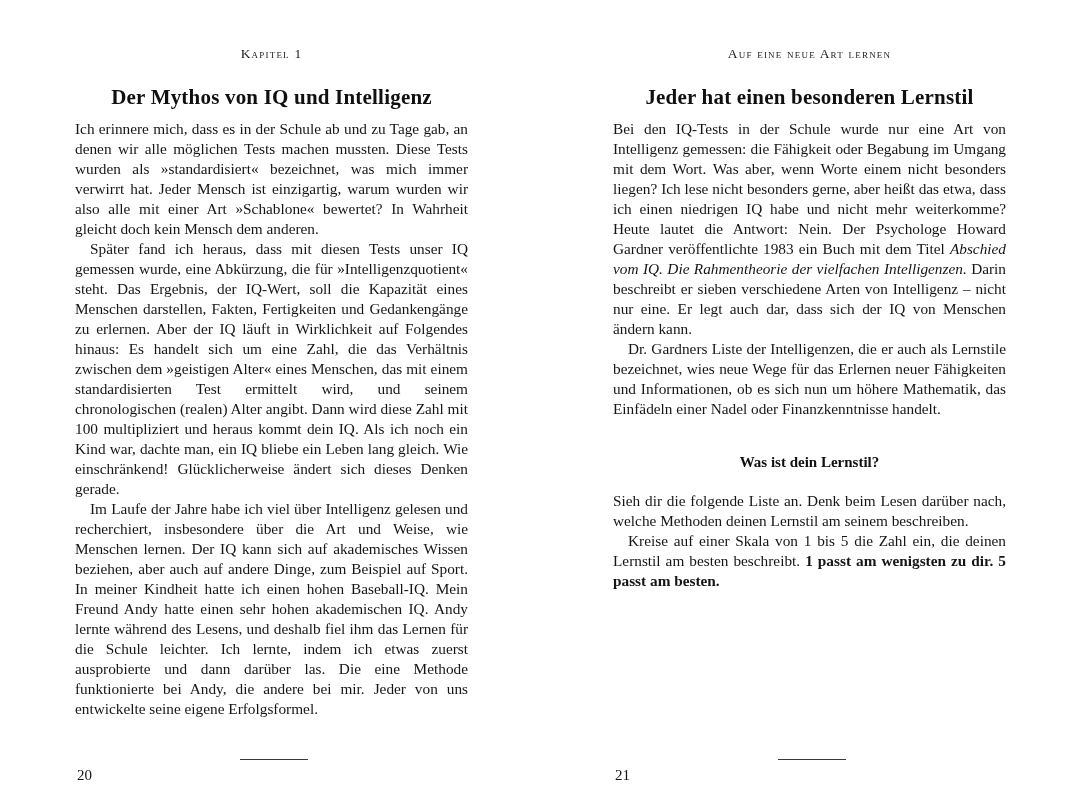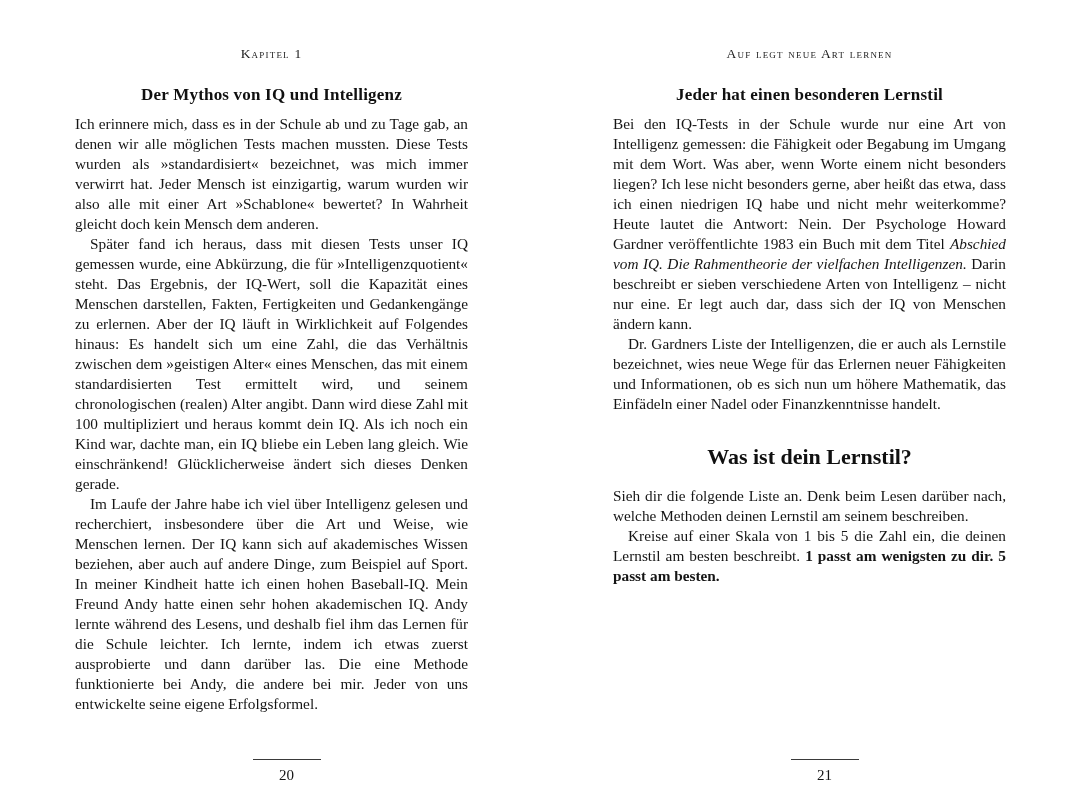--- a/index.html
+++ b/index.html
@@ -33,52 +33,52 @@
     margin-top: 46px;
     text-align: center;
     font-variant: small-caps;
     letter-spacing: 1.2px;
     font-size: 13.5px;
     color: #1a1a1a;
   }
   .chapter-title {
     margin-top: 23px;
     text-align: center;
-    font-size: 17px;
+    font-size: 21px;
     font-weight: bold;
     letter-spacing: 0.2px;
     color: #101010;
   }
   .body-text {
     margin-top: 9px;
     font-size: 15.3px;
     line-height: 20px;
     text-align: justify;
     hyphens: auto;
     -webkit-hyphens: auto;
   }
   .para { text-indent: 0; }
   .para.indent { text-indent: 15px; }
   .seg-italic { font-style: italic; }
   .seg-bold { font-weight: bold; }
 
   .section-heading {
     margin: 33px 0 19px 0;
     text-align: center;
-    font-size: 22px;
+    font-size: 15px;
     font-weight: bold;
     color: #101010;
   }
 
   .footer {
     position: absolute;
     bottom: 24px;
-    left: 15px;
+    left: 2px;
     width: 100%;
-    text-align: center;
+    text-align: left;
   }
   .footer-rule {
     width: 68px;
     border-top: 1px solid #3a3a3a;
     margin: 0 auto 7px auto;
   }
   .page-number {
     font-size: 15px;
     color: #151515;
   }
@@ -99,21 +99,21 @@
       </div>
       <div class="footer">
         <div class="footer-rule"></div>
         <div class="page-number">20</div>
       </div>
     </div>
   </section>
 
   <section class="page right">
     <div class="page-inner">
-      <div class="running-head">Auf legt neue Art lernen</div>
+      <div class="running-head">Auf eine neue Art lernen</div>
       <h1 class="chapter-title">Jeder hat einen besonderen Lernstil</h1>
       <div class="body-text">
         <p class="para"><span>Bei den IQ-Tests in der Schule wurde nur eine Art von Intelligenz gemessen: die Fähigkeit oder Begabung im Umgang mit dem Wort. Was aber, wenn Worte einem nicht besonders liegen? Ich lese nicht besonders gerne, aber heißt das etwa, dass ich einen niedrigen IQ habe und nicht mehr weiterkomme? Heute lautet die Antwort: Nein. Der Psychologe Howard Gardner veröffentlichte 1983 ein Buch mit dem Titel </span><span class="seg-italic">Abschied vom IQ. Die Rahmentheorie der vielfachen Intelligenzen.</span><span> Darin beschreibt er sieben verschiedene Arten von Intelligenz – nicht nur eine. Er legt auch dar, dass sich der IQ von Menschen ändern kann.</span></p>
         <p class="para indent"><span>Dr. Gardners Liste der Intelligenzen, die er auch als Lernstile bezeichnet, wies neue Wege für das Erlernen neuer Fähigkeiten und Informationen, ob es sich nun um höhere Mathematik, das Einfädeln einer Nadel oder Finanzkenntnisse handelt.</span></p>
 
         <h2 class="section-heading">Was ist dein Lernstil?</h2>
 
         <p class="para"><span>Sieh dir die folgende Liste an. Denk beim Lesen darüber nach, welche Methoden deinen Lernstil am seinem beschreiben.</span></p>
         <p class="para indent"><span>Kreise auf einer Skala von 1 bis 5 die Zahl ein, die deinen Lernstil am besten beschreibt. </span><span class="seg-bold">1 passt am wenigsten zu dir. 5 passt am besten.</span></p>
       </div>

